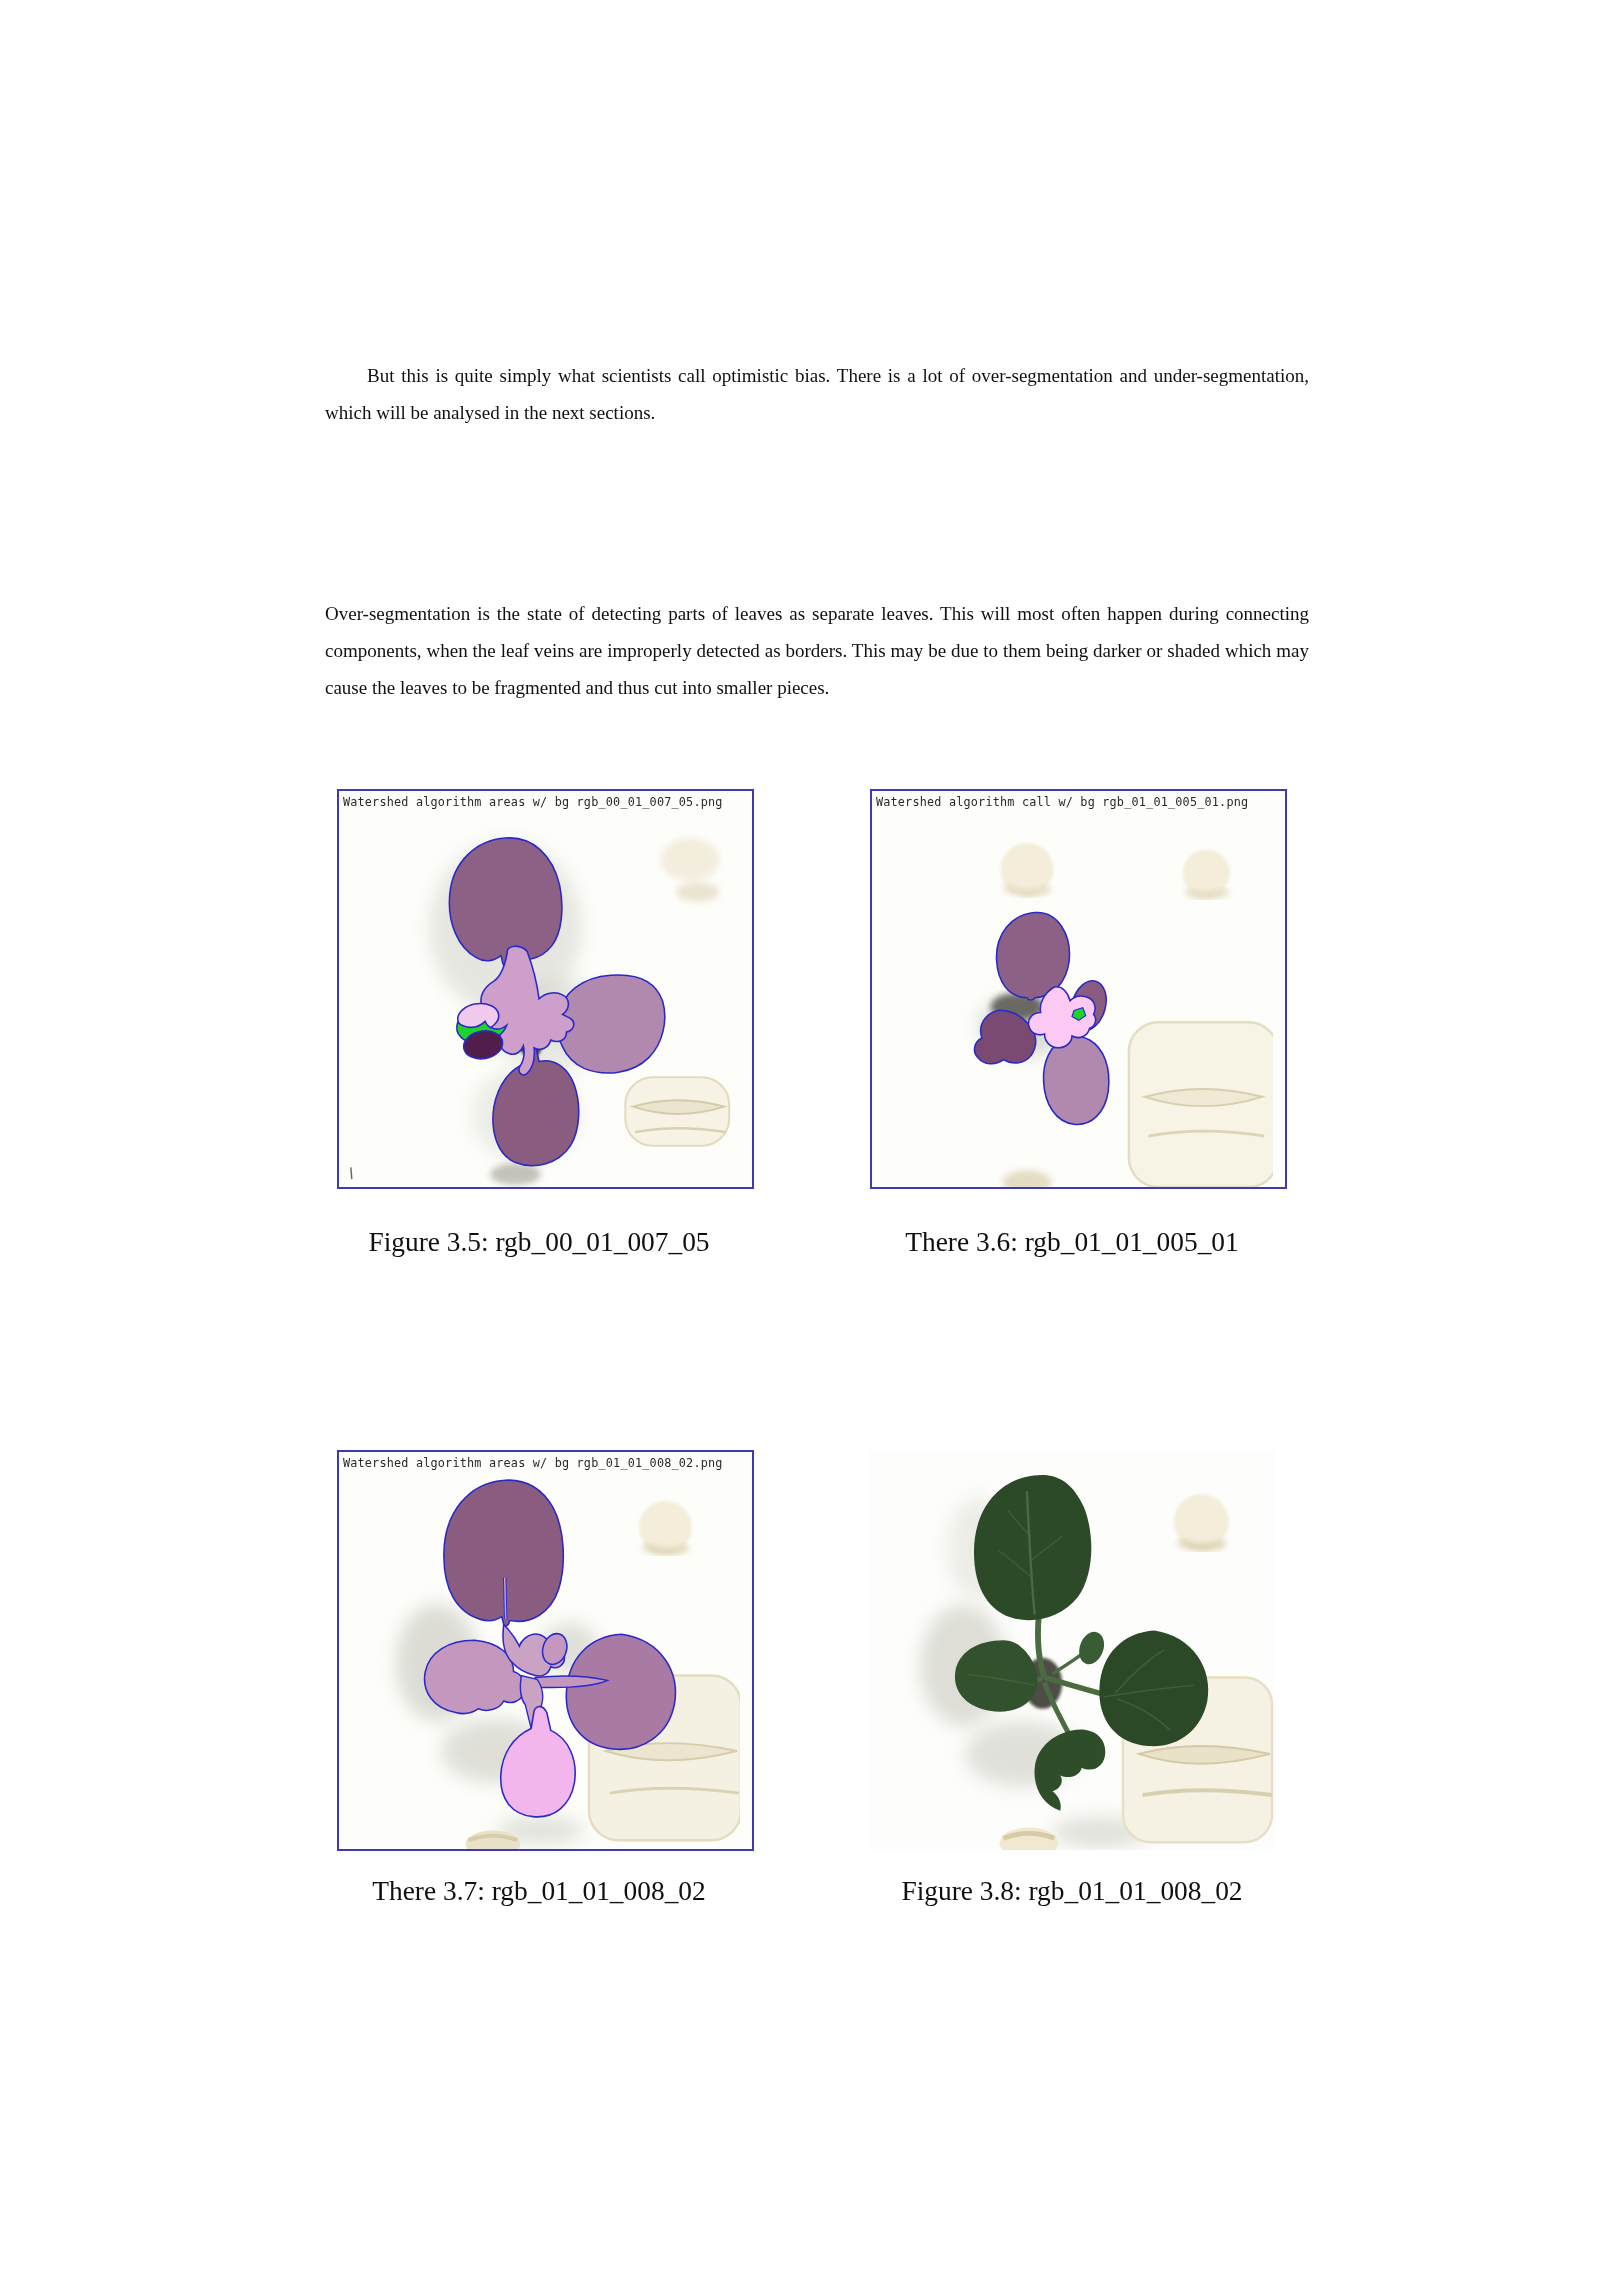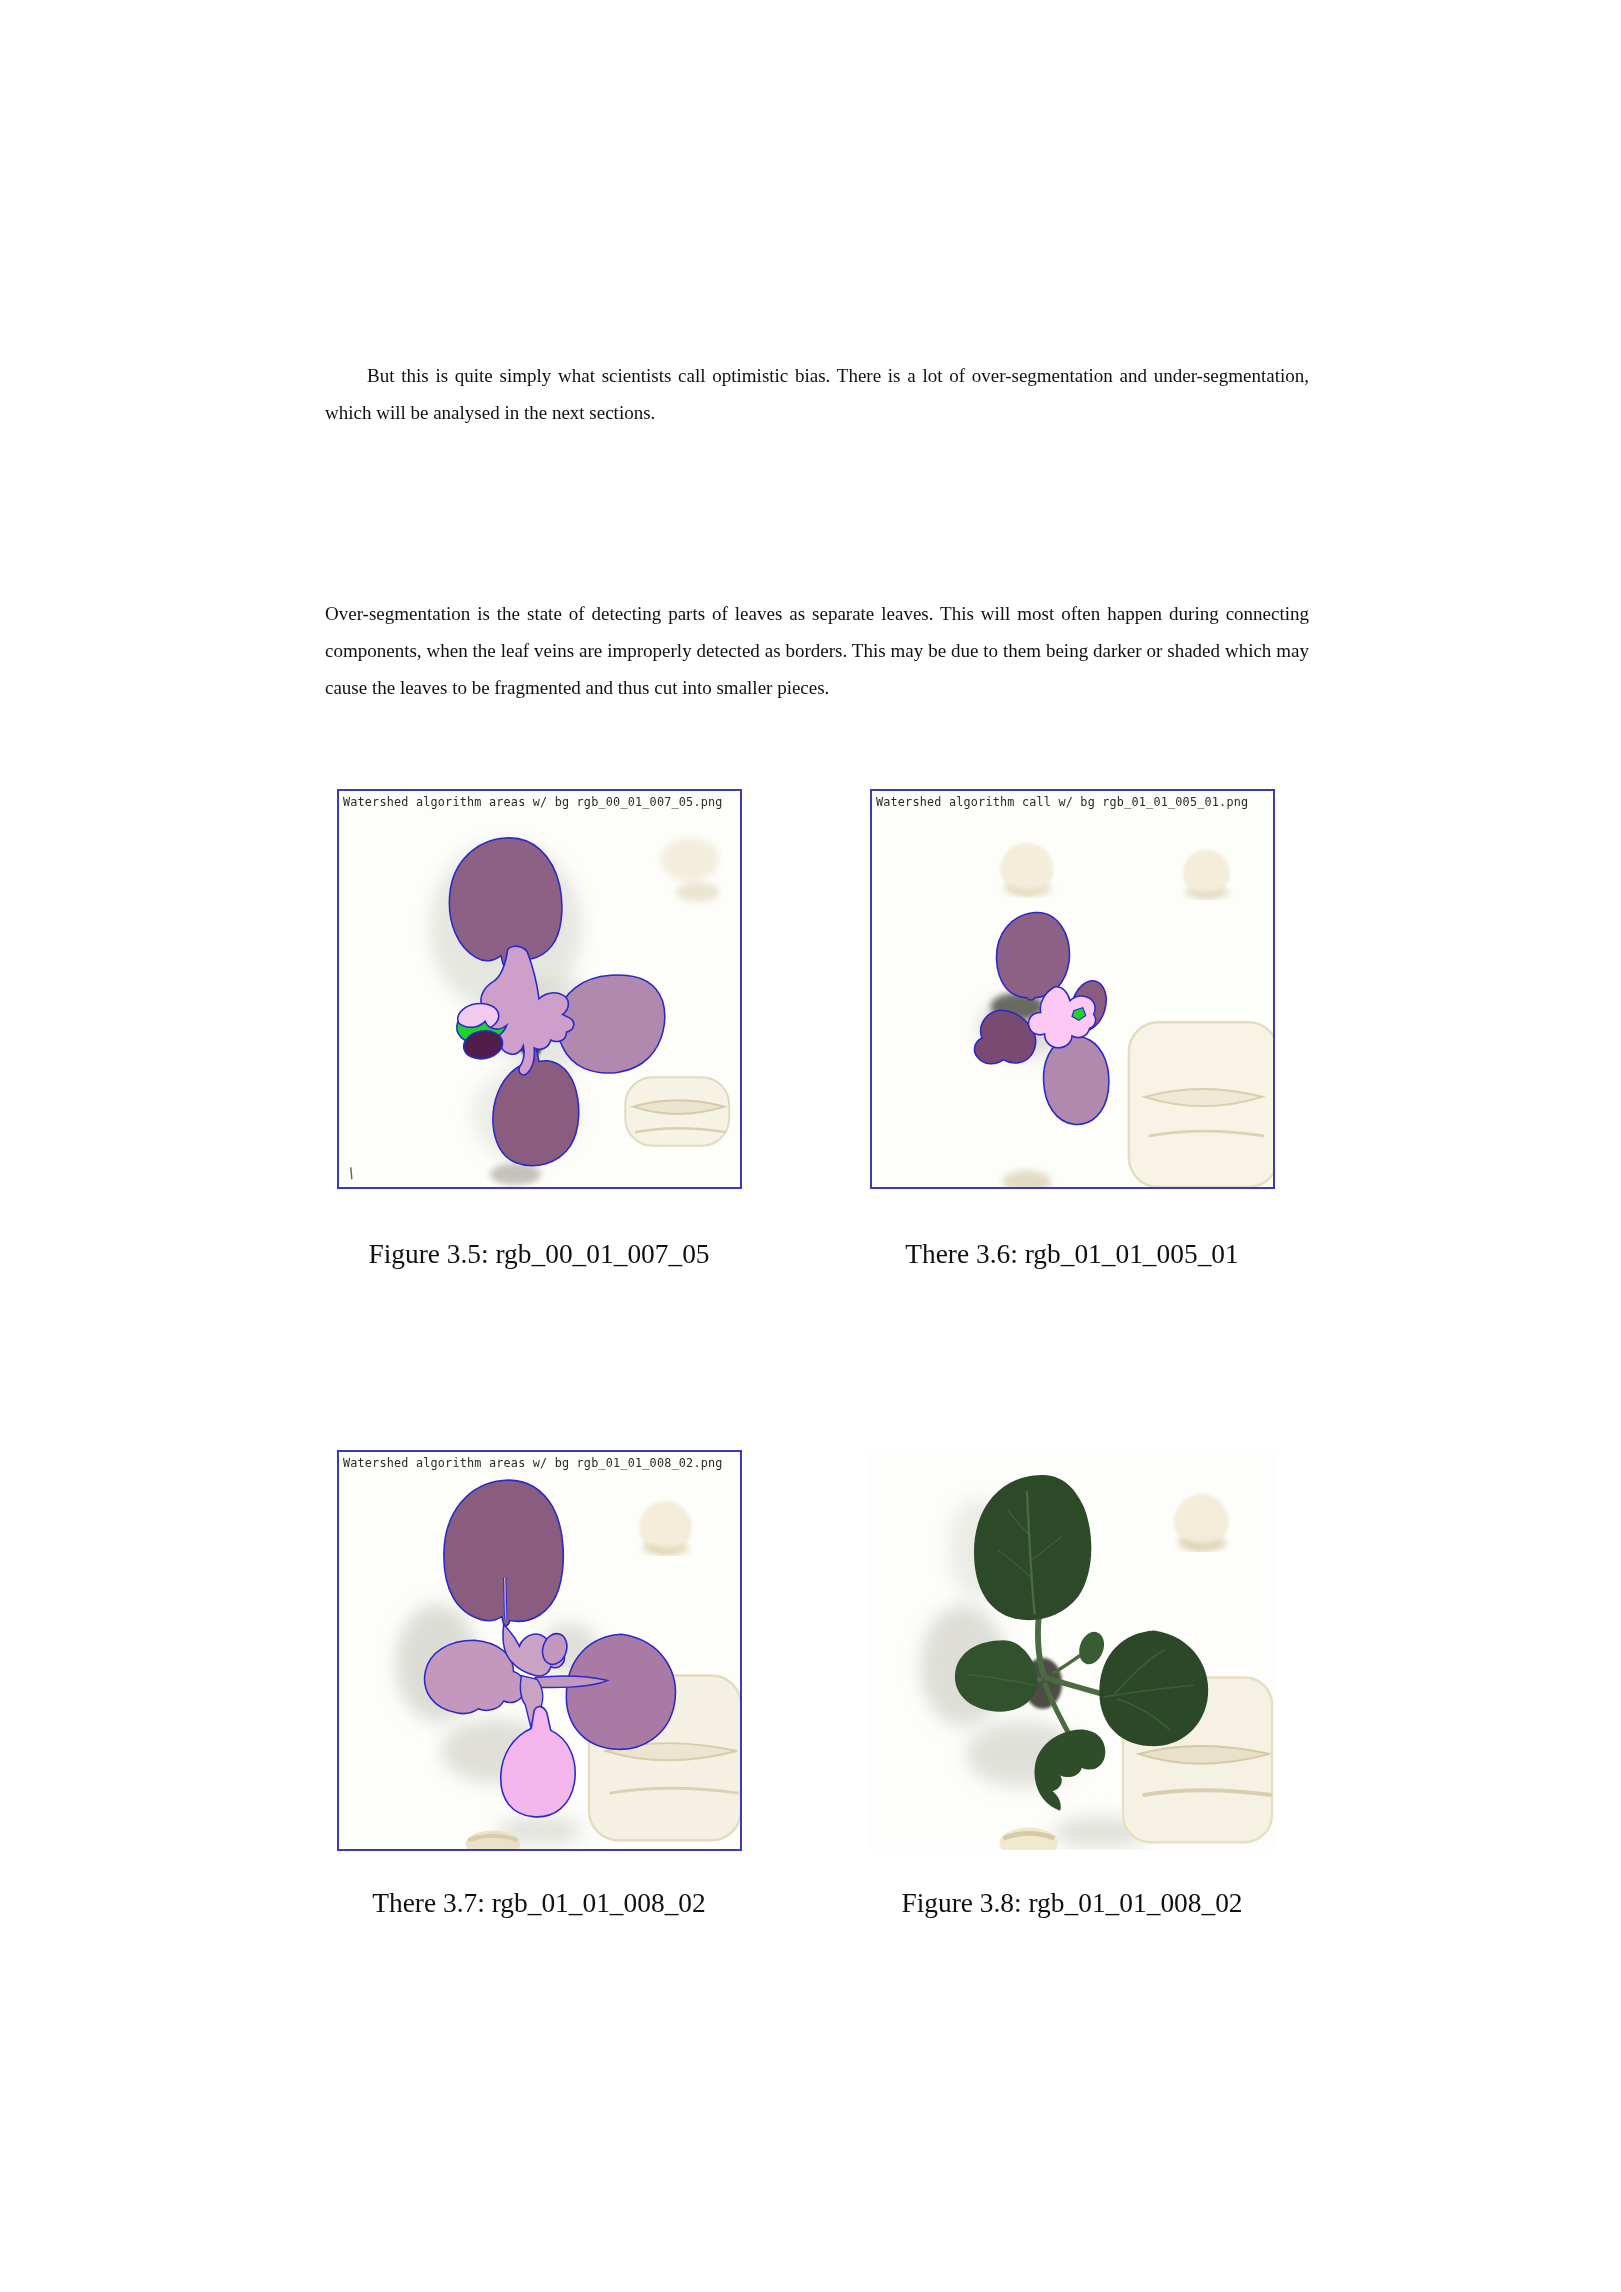--- a/index.html
+++ b/index.html
@@ -36,27 +36,27 @@
   .running-header .chap{font-style:italic;}
   .running-header .chap-b{font-style:italic;margin-left:19.6px;}
   .running-header .pgnum{position:absolute;right:0;top:0;font-style:normal;}
   .body-par{position:absolute;left:325px;width:984px;font-size:19px;line-height:37px;
             text-align:justify;text-align-last:left;}
   .par-indent{text-indent:42px;}
   .sec-head{position:absolute;left:324px;width:984px;font-size:36px;font-weight:bold;
             font-family:"Liberation Serif", serif;}
   .sec-head .sec-num{display:inline-block;margin-right:35px;}
   .plot-box{position:absolute;width:401px;height:396px;border:2px solid var(--plot-border);
-            background:#fdfdfa;overflow:hidden;}
+            background:#fdfdfa;overflow:hidden;padding-left:12px;}
   .photo-box{position:absolute;width:404px;height:400px;background:#fdfdfb;overflow:hidden;}
   .plot-title{position:absolute;top:3.9px;left:3.9px;z-index:5;white-space:nowrap;
               font-family:"DejaVu Sans Mono", monospace;font-size:11.8px;letter-spacing:0.2px;
               color:var(--plot-title-ink);}
   .fig-svg{position:absolute;left:0;top:0;}
-  .caption{position:absolute;width:404px;text-align:center;font-size:27.4px;margin-top:12px;}
+  .caption{position:absolute;width:404px;text-align:center;font-size:27.4px;}
 </style>
 </head>
 <body>
 
 <svg width="0" height="0" style="position:absolute" aria-hidden="true">
   <defs>
     <filter id="f-soft" x="-60%" y="-60%" width="220%" height="220%">
         <feGaussianBlur stdDeviation="9"></feGaussianBlur>
       </filter>
     <filter id="f-mid" x="-60%" y="-60%" width="220%" height="220%">

